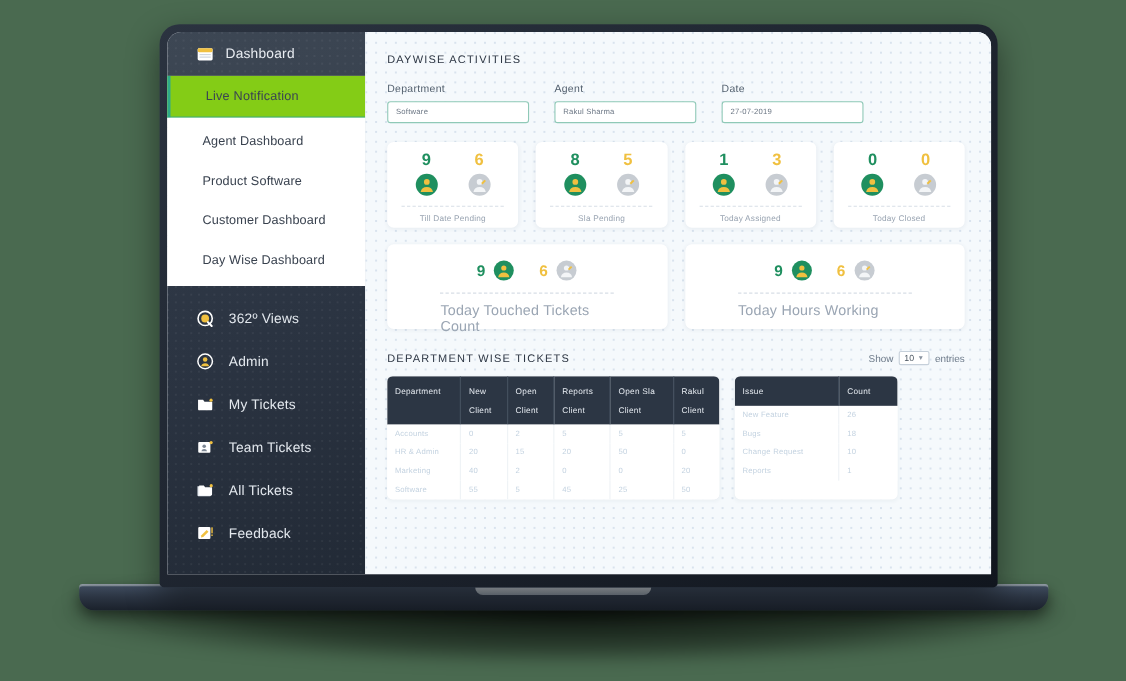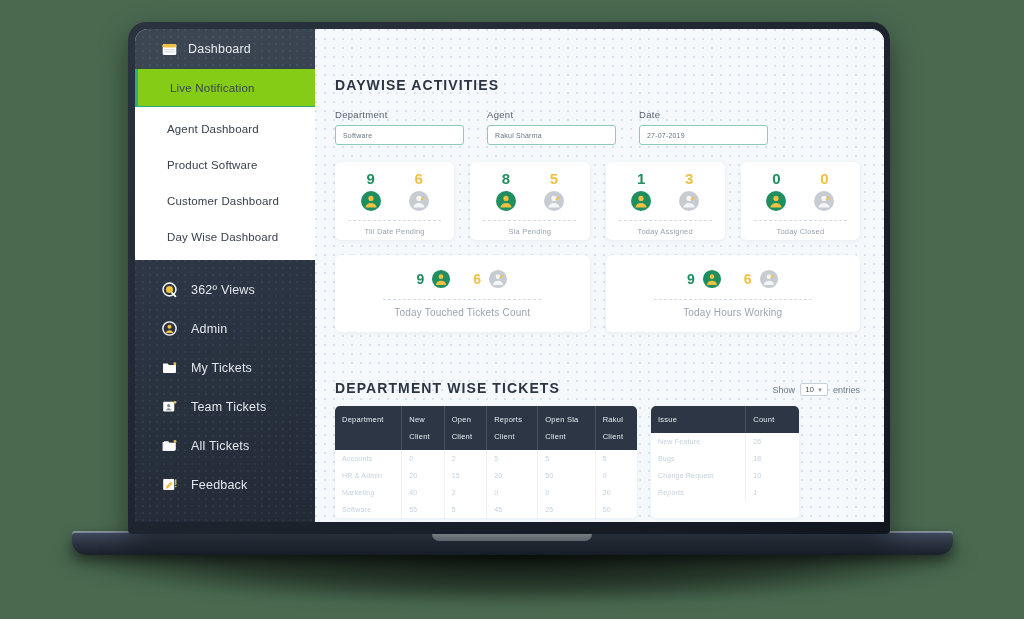--- a/index.html
+++ b/index.html
@@ -31,21 +31,21 @@
     background: linear-gradient(180deg,#99a4ae 0%,#6d7783 100%);
     border-radius: 3px 3px 0 0;
   }
   #laptop-notch {
     position: absolute; left: 432px; top: 534px;
     width: 160px; height: 7px;
     background: linear-gradient(180deg,#b9c1c8 0%,#7e8892 100%);
     border-radius: 0 0 7px 7px;
   }
   #laptop-lid {
-    position: absolute; left: 128px; top: 22px;
+    position: absolute; left: 145px; top: 22px;
     width: 762px; height: 512px;
     background: linear-gradient(145deg,#2b3340 0%,#11161e 100%);
     border-radius: 18px 18px 4px 4px;
     padding: 7px 6px 12px 7px;
     box-shadow: 0 12px 30px rgba(0,0,0,.45);
   }
   #screen {
     position: relative; width: 100%; height: 100%;
     background: #f4f8fb;
     border-radius: 13px 13px 0 0;
@@ -97,22 +97,22 @@
   
   #main {
     flex: 1; height: 100%;
     background:
       radial-gradient(circle at 1px 1px, #d9e3ee 1px, transparent 1px) 0 0/9px 9px,
       #f5f9fc;
     padding: 20px 24px 0 20px;
     overflow: hidden;
   }
   .sec-title {
-    font-size: 14px; font-weight: bold; color: #2c3542;
-    letter-spacing: 1.1px; margin-bottom: 16px; margin-top: 28px;
+    font-size: 10px; font-weight: normal; color: #2c3542;
+    letter-spacing: 1.1px; margin-bottom: 16px;
   }
 
   
   #filters { display: flex; gap: 23px; margin-bottom: 17px; }
   .filter { width: 129px; }
   .filter-label {
     font-size: 9.5px; color: #53606e; margin-bottom: 5px; letter-spacing: .3px;
   }
   .filter-box {
     height: 20px; background: #fff; border: 1px solid #8fc9b7;
@@ -147,21 +147,21 @@
     display: flex; flex-direction: column; align-items: center; padding-top: 14px;
   }
   .wrow { display: flex; align-items: center; gap: 22px; }
   .wpair { display: flex; align-items: center; gap: 7px; }
   .wnum { font-size: 14px; font-weight: bold; line-height: 1; }
   .wnum.green { color: #1f8f5f; }
   .wnum.yellow { color: #f0c040; }
   .wcard-foot {
     margin-top: 10px; width: 62%;
     border-top: 1px dashed #d8dee6; padding-top: 7px;
-    text-align: center; font-size: 10px; color: #9aa5b3; letter-spacing: .2px;
+    text-align: left; font-size: 13px; color: #9aa5b3; letter-spacing: .2px;
   }
 
   
   #tbl-head-bar {
     display: flex; align-items: flex-end; justify-content: space-between;
     margin-bottom: 10px;
   }
   #entries { font-size: 9px; color: #6e7b8a; display: flex; align-items: center; gap: 5px; }
   .entries-sel {
     border: 1px solid #c6d0da; background: #fff; border-radius: 2px;

